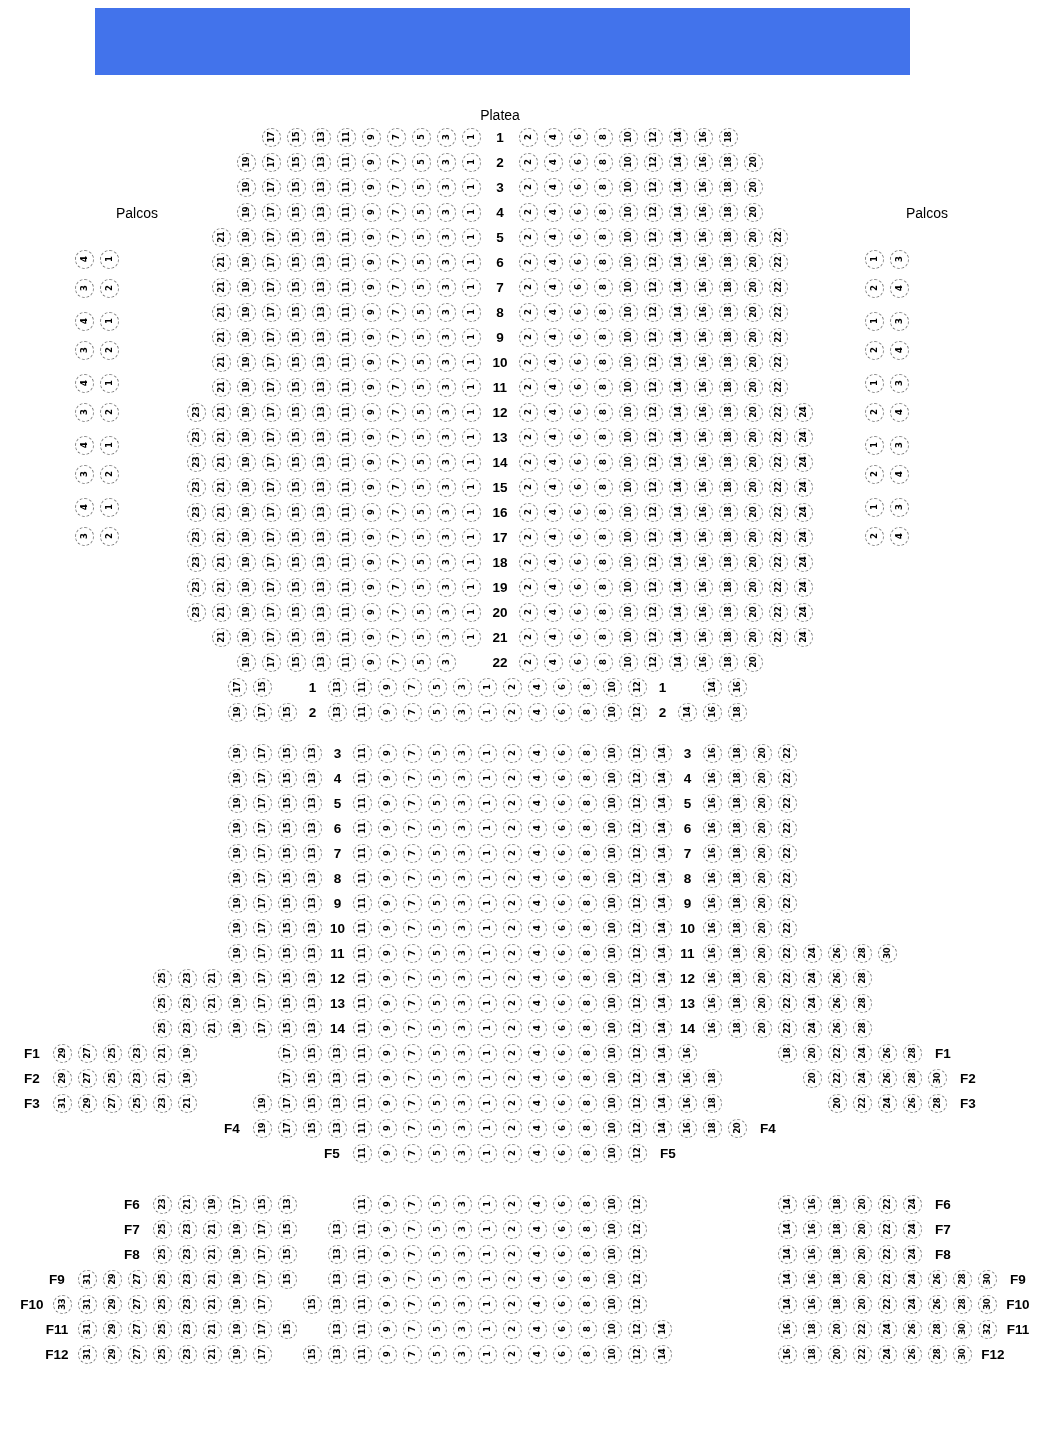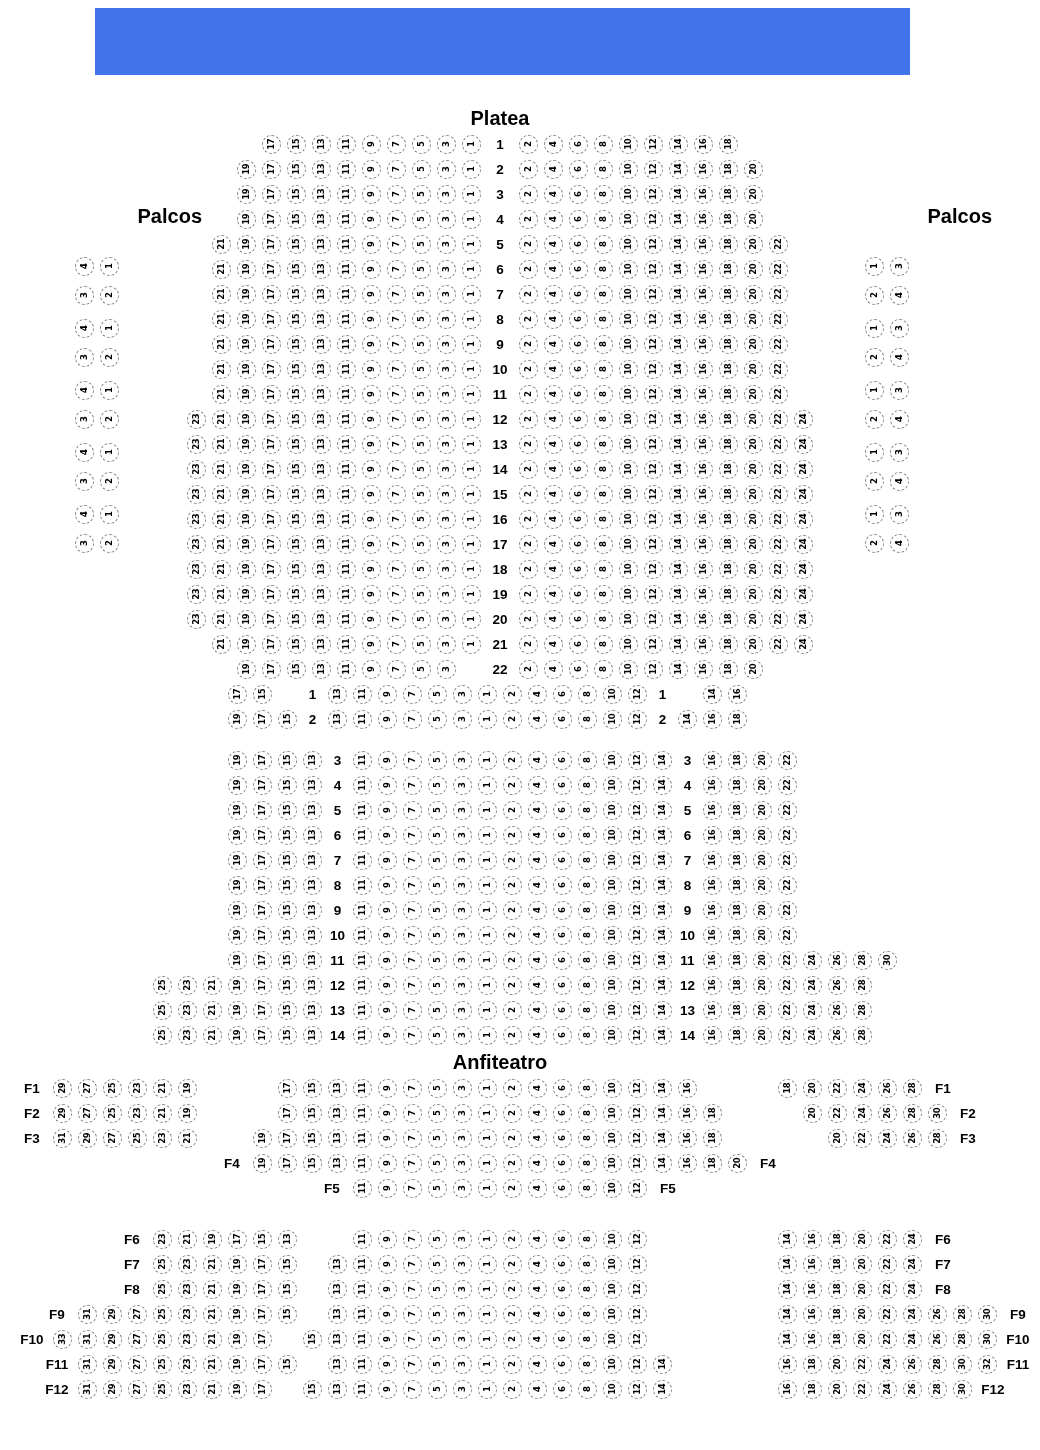--- a/index.html
+++ b/index.html
@@ -2,21 +2,21 @@
 <html><head>
 <meta charset="utf-8">
 <style>
   html,body{margin:0;padding:0;}
   body{
     width:1040px;height:1450px;position:relative;overflow:hidden;
     background:#ffffff;font-family:"Liberation Sans",sans-serif;color:#000;
   }
   .topbar{position:absolute;left:95px;top:8px;width:815px;height:67px;}
   .map{position:absolute;left:0;top:75px;width:1000px;}
-  .sec-title{font-weight:bold;font-size:20px;text-align:center;letter-spacing:0px;}
+  .sec-title{font-weight:normal;font-size:14px;text-align:center;letter-spacing:0px;}
   #platea-title{margin-top:32px;margin-bottom:5px;}
   #club-title{margin-top:2px;margin-bottom:5px;}
   #anfiteatro-title{margin-top:0px;margin-bottom:5px;}
   .srow{display:flex;align-items:center;height:19px;margin-bottom:6px;}
   .cell{flex:1 1 0;min-width:0;display:flex;align-items:center;flex-wrap:nowrap;}
   .cell.l{justify-content:flex-end;}
   .cell.r{justify-content:flex-start;}
   .cell > *{flex:0 0 auto;}
   .ctr{width:32px;flex:0 0 32px;text-align:center;font-weight:bold;font-size:13.5px;}
   .ctr0{width:0;flex:0 0 0;}
@@ -32,21 +32,21 @@
   }
   .sp{width:19px;height:19px;margin:0 3px;}
   .rl{min-width:19px;margin:0 3px;text-align:center;font-weight:bold;font-size:13.5px;white-space:nowrap;}
   .anfi .rl{min-width:30px;}
   .gap-before{margin-top:22px;}
   .gap-f5{}
   .gap-f6{margin-top:32px;}
   .palcos{position:absolute;width:130px;}
   #palcos-left{left:72px;top:205px;}
   #palcos-right{left:862px;top:205px;}
-  .palcos .sec-title{text-align:right;margin-bottom:29px;}
+  .palcos .sec-title{text-align:center;margin-bottom:29px;}
   .pbox{margin-bottom:14px;}
   .prow{display:flex;margin-bottom:10px;}
   .prow:last-child{margin-bottom:0;}
 </style>
 </head>
 <body>
 
 <div class="topbar" style="background: rgb(66, 115, 235);"></div>
 
 <div class="palcos" id="palcos-left">
@@ -2925,21 +2925,20 @@
           <div class="seat">
             <span>26</span>
           </div>
           <div class="seat">
             <span>28</span>
           </div>
         </div>
       </div>
     </div>
 
-  <div class="sec-title" id="anfiteatro-title">Anfiteatro</div>
   <div id="anfiteatro-rows" class="anfi">
       <div class="srow">
         <div class="cell l">
           <div class="rl">F1</div>
           <div class="seat">
             <span>29</span>
           </div>
           <div class="seat">
             <span>27</span>
           </div>

